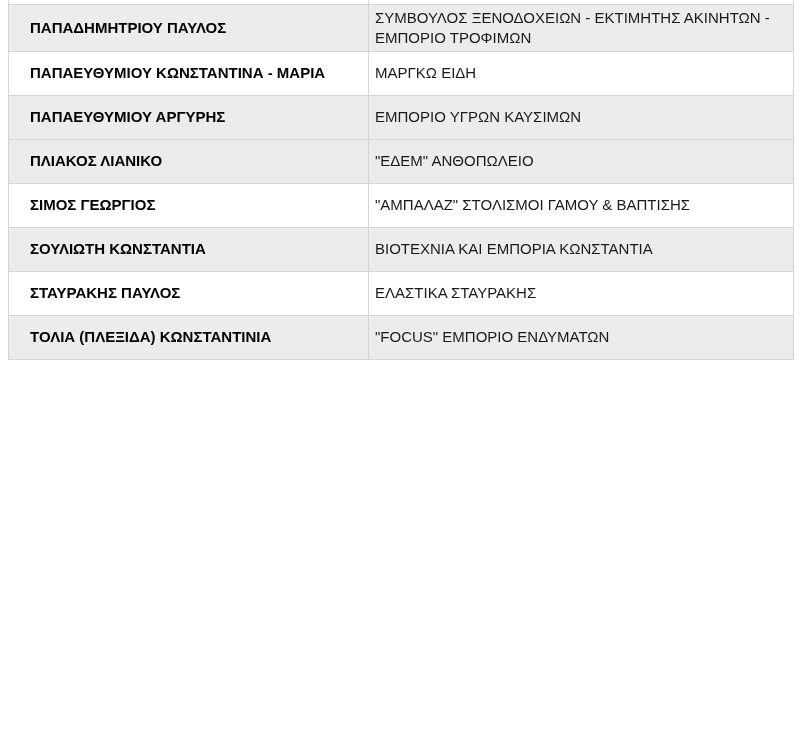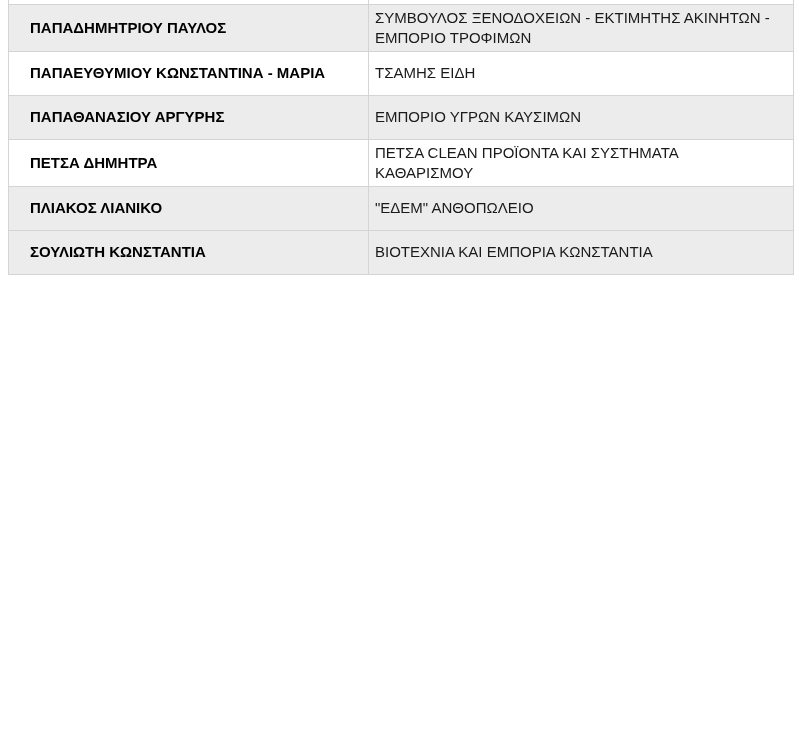--- a/index.html
+++ b/index.html
@@ -64,34 +64,41 @@
         <td class="biz-cell"></td>
       </tr>
 
     <tr class="shaded">
           <td class="name-cell"><span class="cell-text">ΠΑΠΑΔΗΜΗΤΡΙΟΥ ΠΑΥΛΟΣ</span></td>
           <td class="biz-cell"><span class="cell-text">ΣΥΜΒΟΥΛΟΣ ΞΕΝΟΔΟΧΕΙΩΝ - ΕΚΤΙΜΗΤΗΣ ΑΚΙΝΗΤΩΝ -
 ΕΜΠΟΡΙΟ ΤΡΟΦΙΜΩΝ</span></td>
         </tr>
         <tr class="plain">
           <td class="name-cell"><span class="cell-text">ΠΑΠΑΕΥΘΥΜΙΟΥ ΚΩΝΣΤΑΝΤΙΝΑ - ΜΑΡΙΑ</span></td>
-          <td class="biz-cell"><span class="cell-text">ΤΣΑΜΗΣ ΕΙΔΗ</span></td>
+          <td class="biz-cell"><span class="cell-text">ΜΑΡΓΚΩ ΕΙΔΗ</span></td>
         </tr>
         <tr class="shaded">
-          <td class="name-cell"><span class="cell-text">ΠΑΠΑΘΑΝΑΣΙΟΥ ΑΡΓΥΡΗΣ</span></td>
+          <td class="name-cell"><span class="cell-text">ΠΑΠΑΕΥΘΥΜΙΟΥ ΑΡΓΥΡΗΣ</span></td>
           <td class="biz-cell"><span class="cell-text">ΕΜΠΟΡΙΟ ΥΓΡΩΝ ΚΑΥΣΙΜΩΝ</span></td>
-        </tr>
-        <tr class="plain">
-          <td class="name-cell"><span class="cell-text">ΠΕΤΣΑ ΔΗΜΗΤΡΑ</span></td>
-          <td class="biz-cell"><span class="cell-text">ΠΕΤΣΑ CLEAN ΠΡΟΪΟΝΤΑ ΚΑΙ ΣΥΣΤΗΜΑΤΑ
-ΚΑΘΑΡΙΣΜΟΥ</span></td>
         </tr>
         <tr class="shaded">
           <td class="name-cell"><span class="cell-text">ΠΛΙΑΚΟΣ ΛΙΑΝΙΚΟ</span></td>
           <td class="biz-cell"><span class="cell-text">"ΕΔΕΜ" ΑΝΘΟΠΩΛΕΙΟ</span></td>
         </tr>
+        <tr class="plain">
+          <td class="name-cell"><span class="cell-text">ΣΙΜΟΣ ΓΕΩΡΓΙΟΣ</span></td>
+          <td class="biz-cell"><span class="cell-text">"ΑΜΠΑΛΑΖ" ΣΤΟΛΙΣΜΟΙ ΓΑΜΟΥ &amp; ΒΑΠΤΙΣΗΣ</span></td>
+        </tr>
         <tr class="shaded">
           <td class="name-cell"><span class="cell-text">ΣΟΥΛΙΩΤΗ ΚΩΝΣΤΑΝΤΙΑ</span></td>
           <td class="biz-cell"><span class="cell-text">ΒΙΟΤΕΧΝΙΑ ΚΑΙ ΕΜΠΟΡΙΑ ΚΩΝΣΤΑΝΤΙΑ</span></td>
+        </tr>
+        <tr class="plain">
+          <td class="name-cell"><span class="cell-text">ΣΤΑΥΡΑΚΗΣ ΠΑΥΛΟΣ</span></td>
+          <td class="biz-cell"><span class="cell-text">ΕΛΑΣΤΙΚΑ ΣΤΑΥΡΑΚΗΣ</span></td>
+        </tr>
+        <tr class="shaded">
+          <td class="name-cell"><span class="cell-text">ΤΟΛΙΑ (ΠΛΕΞΙΔΑ) ΚΩΝΣΤΑΝΤΙΝΙΑ</span></td>
+          <td class="biz-cell"><span class="cell-text">"FOCUS" ΕΜΠΟΡΙΟ ΕΝΔΥΜΑΤΩΝ</span></td>
         </tr>
       </tbody>
   </table>
 </div>
 
 </body></html>

